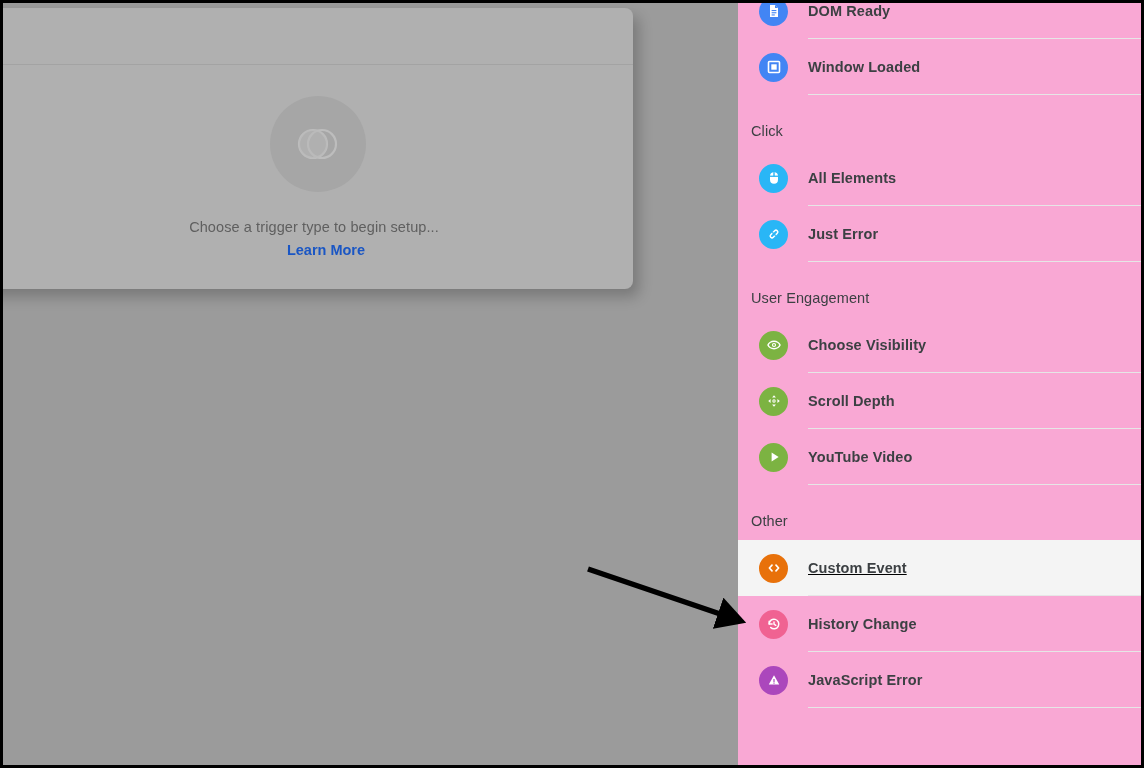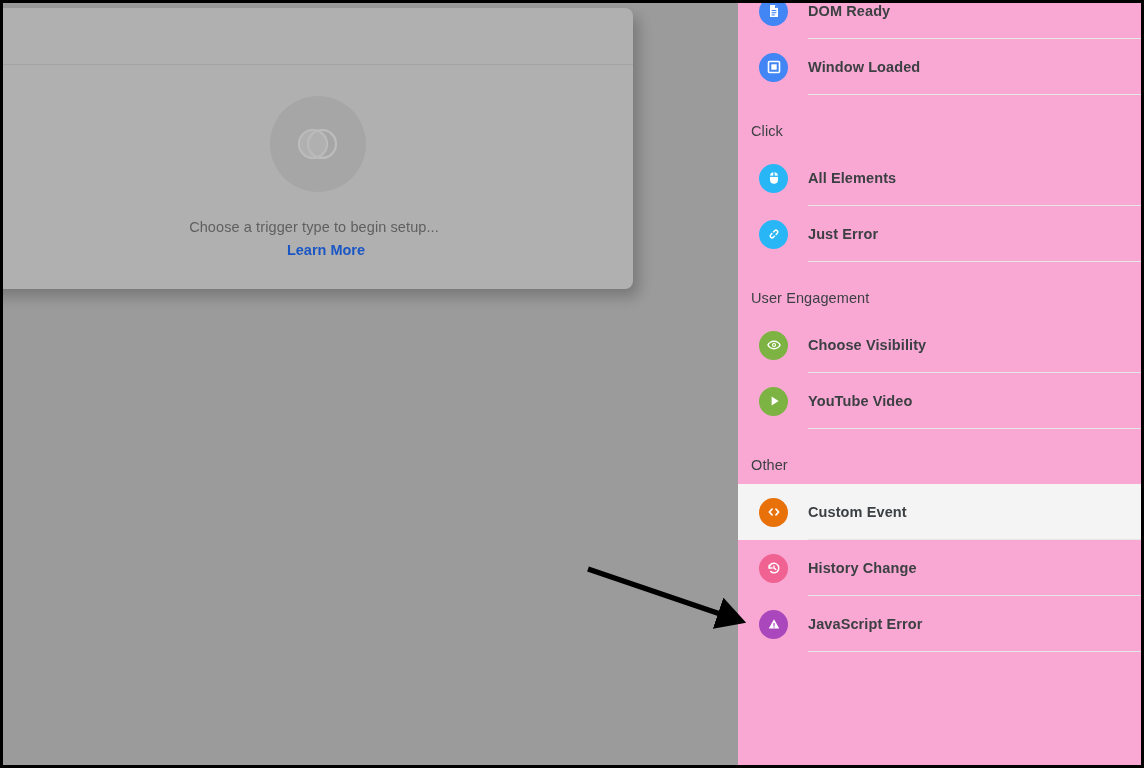--- a/index.html
+++ b/index.html
@@ -106,21 +106,21 @@
   }
   .trigger-row {
     position: relative;
     height: 56px;
     display: flex;
     align-items: center;
     padding-left: 21px;
     box-sizing: border-box;
     cursor: pointer;
   }
-  .trigger-row.selected { background: #f4f4f4; }
+  .trigger-row.selected { background: #f4f4f4; text-decoration: underline; }
   .trigger-row .divider {
     position: absolute;
     left: 70px;
     right: 0;
     bottom: 0;
     height: 1px;
     background: #e6e6e6;
   }
   .icon-badge {
     width: 29px;
@@ -241,20 +241,31 @@
           <path d="M8 4.2c3 0 5.4 2.3 6 3.8-0.6 1.5-3 3.8-6 3.8S2.6 9.5 2 8c0.6-1.5 3-3.8 6-3.8z" fill="none" stroke="#ffffff" stroke-width="1.5"></path>
           <circle cx="8" cy="8" r="2.1" fill="#ffffff"></circle>
           <circle cx="8" cy="8" r="0.9" fill="#7CB342"></circle>
         </svg>
       </span>
       <span class="trigger-label">Choose Visibility</span>
       <span class="divider"></span>
     </div>
 
 
+    <div class="trigger-row">
+      <span class="icon-badge" style="background:#7CB342">
+        <svg width="16" height="16" viewBox="0 0 16 16">
+          <path d="M8 2.2l1.9 2.4H6.1zM8 13.8l1.9-2.4H6.1zM2.2 8l2.4-1.9v3.8zM13.8 8l-2.4-1.9v3.8z" fill="#ffffff"></path>
+          <circle cx="8" cy="8" r="1.7" fill="#ffffff"></circle>
+          <circle cx="8" cy="8" r="0.7" fill="#7CB342"></circle>
+        </svg>
+      </span>
+      <span class="trigger-label">Scroll Depth</span>
+      <span class="divider"></span>
+    </div>
 
     <div class="trigger-row">
       <span class="icon-badge" style="background:#7CB342">
         <svg width="16" height="16" viewBox="0 0 16 16">
           <path d="M5.6 3.6l7 4.4-7 4.4z" fill="#ffffff"></path>
         </svg>
       </span>
       <span class="trigger-label">YouTube Video</span>
       <span class="divider"></span>
     </div>

